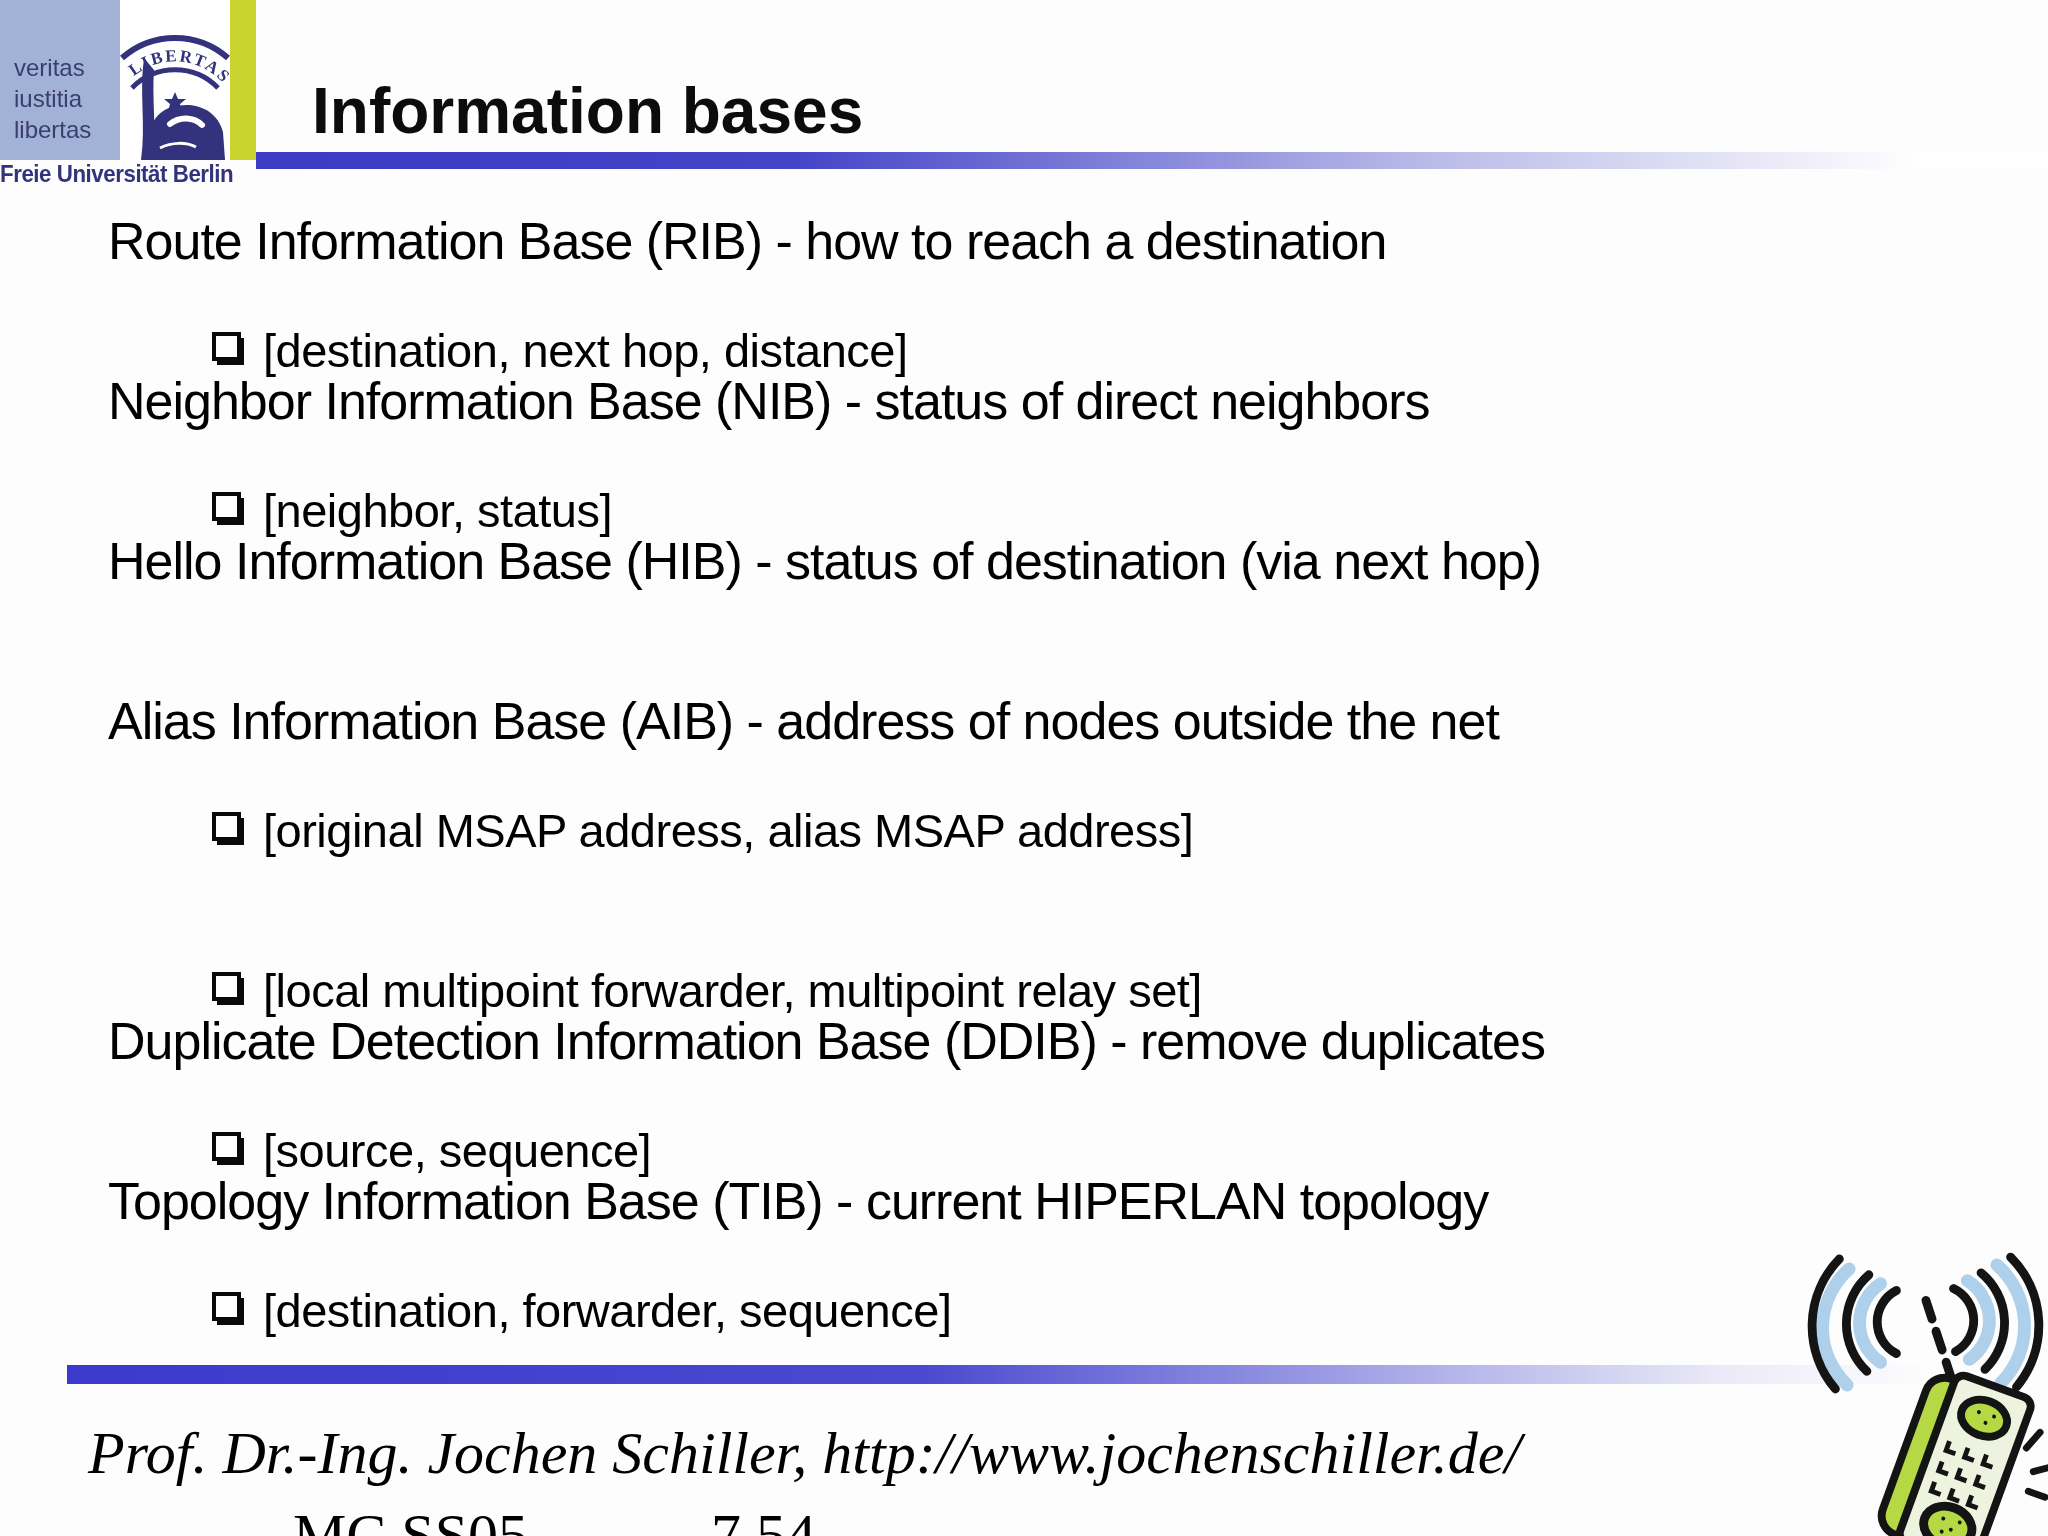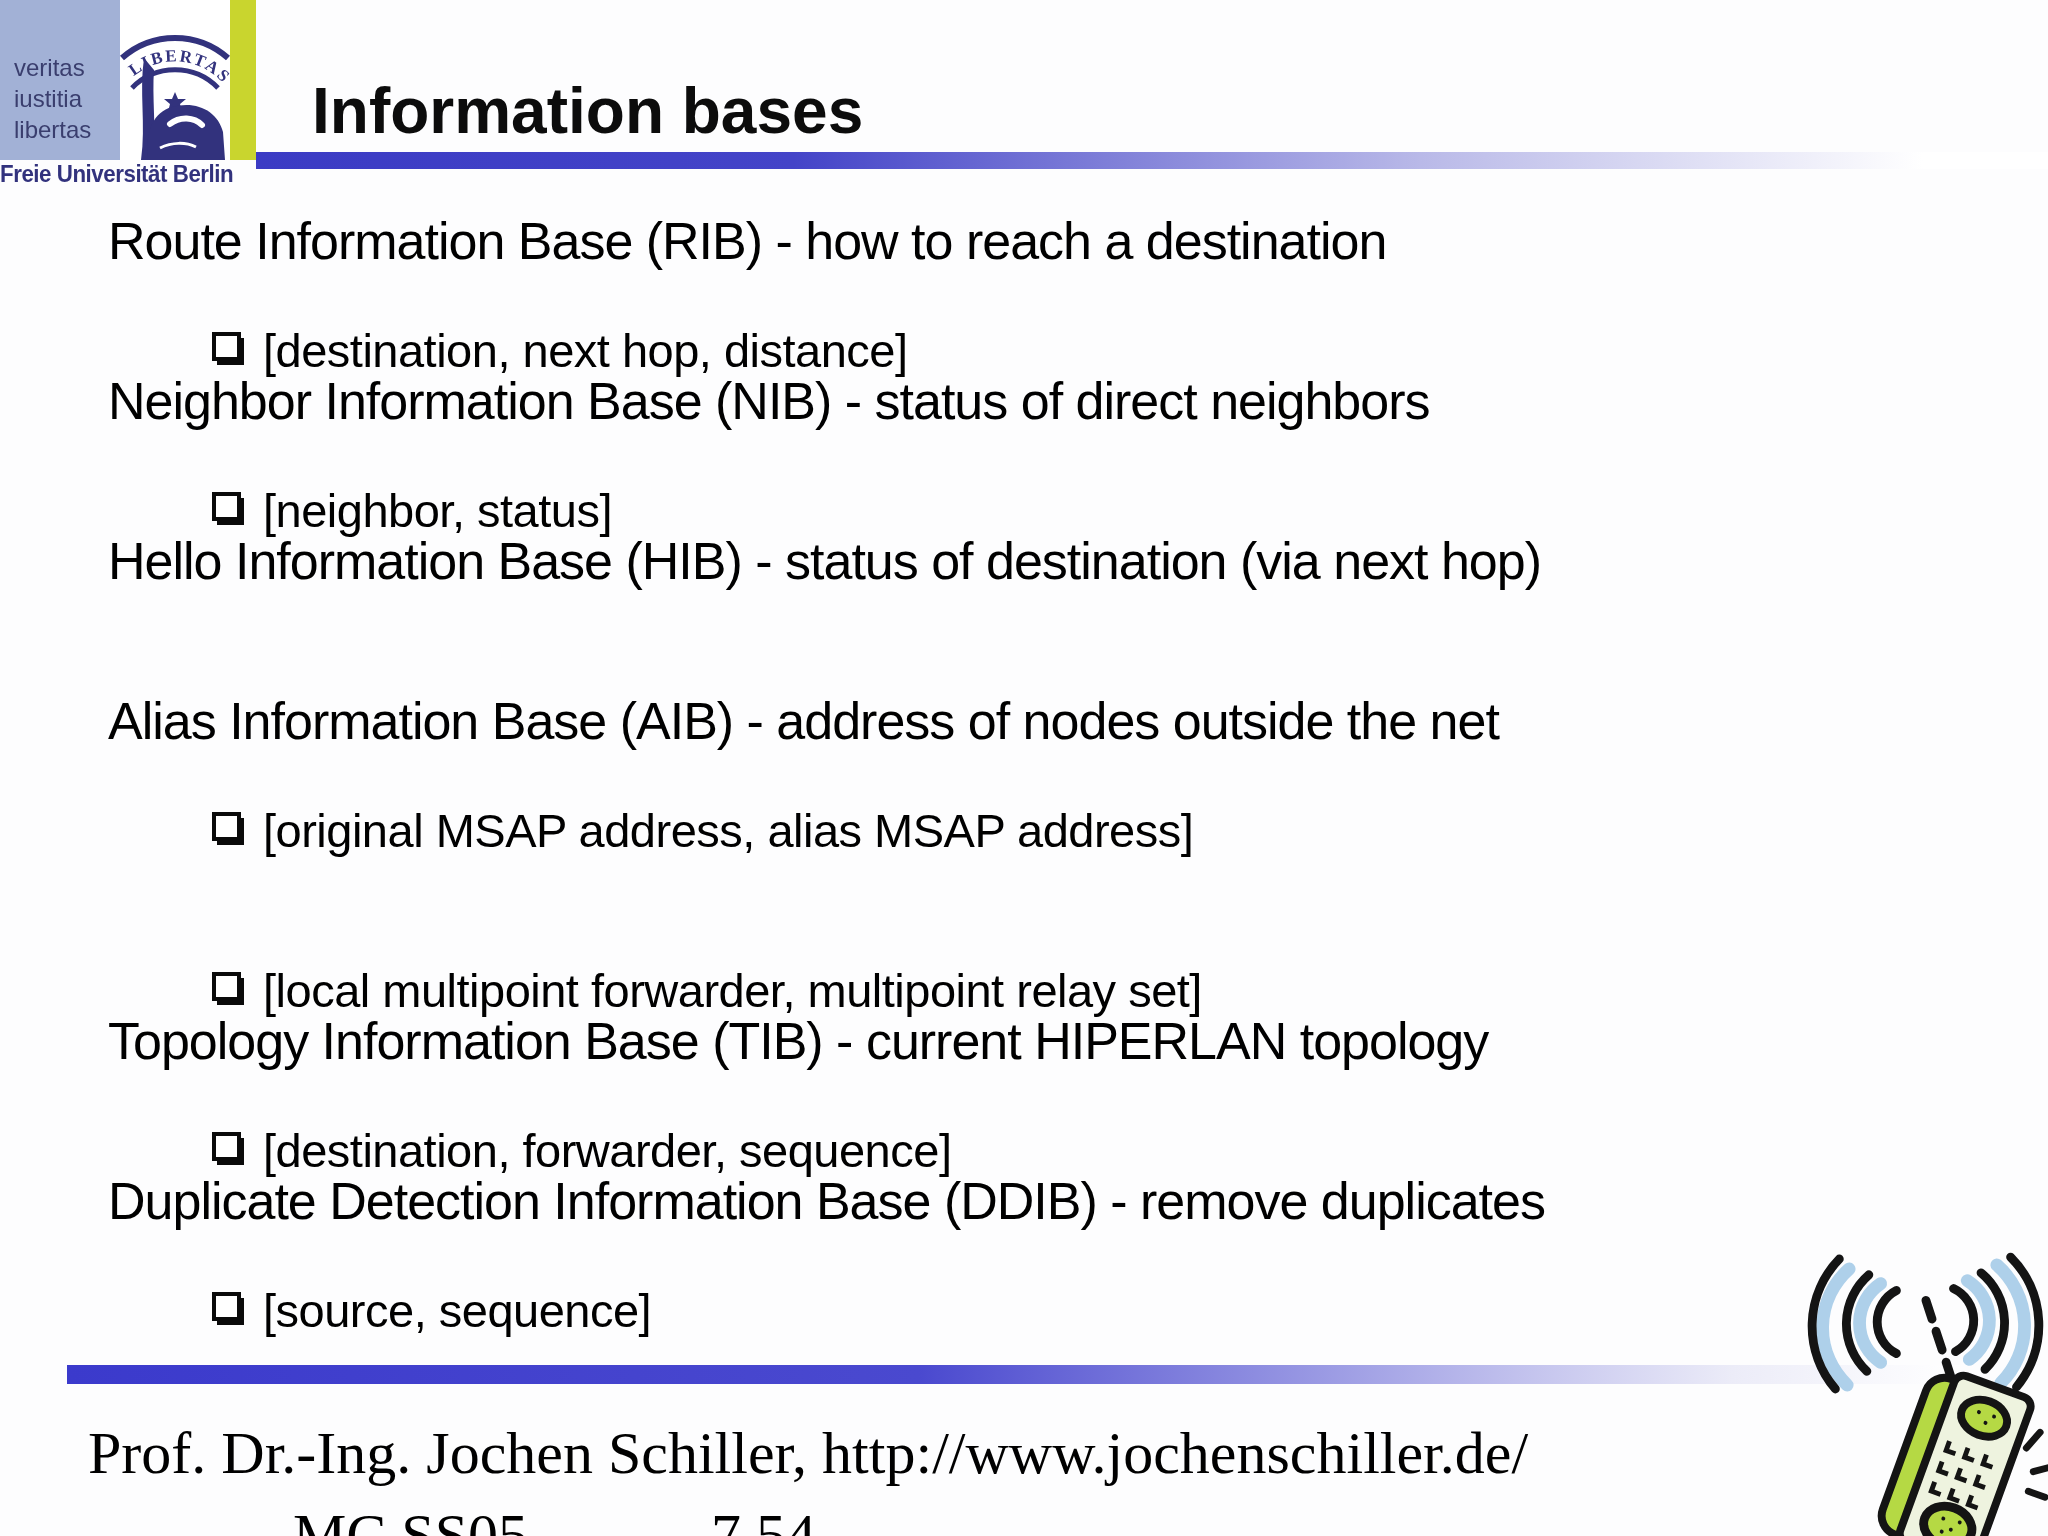--- a/index.html
+++ b/index.html
@@ -39,21 +39,21 @@
     margin-right:22px;vertical-align:6px;
   }
   .g-sub-text{font-size:47px;line-height:52px;letter-spacing:-0.5px;color:#000;}
   
   .footer-bar{
     left:67px;top:1365px;width:1893px;height:19px;
     background:linear-gradient(to right,#3b3acc 0%,#4a49cf 45%,#ececf8 88%,#ffffff 100%);
   }
   .author-line{
     left:88px;top:1420px;font-family:"Liberation Serif",serif;font-size:60px;
-    line-height:66px;white-space:nowrap;color:#000;
+    line-height:66px;white-space:nowrap;color:#000;font-style:italic;
   }
   .course-label{
     left:293px;top:1502px;font-family:"Liberation Serif",serif;font-size:60px;
     line-height:66px;color:#000;
   }
   .slide-number{
     left:711px;top:1502px;font-family:"Liberation Serif",serif;font-size:60px;
     line-height:66px;color:#000;
   }
   .phone-art{left:1733px;top:1238px;width:315px;height:298px;}
@@ -124,30 +124,30 @@
     </div>
   </div>
 
   <div class="group">
     <div class="g-sub">
       <span class="sq"></span><span class="g-sub-text">[local multipoint forwarder, multipoint relay set]</span>
     </div>
   </div>
 
   <div class="group">
+    <div class="g-heading">Duplicate Detection Information Base (DDIB) - remove duplicates</div>
+    <div class="g-sub">
+      <span class="sq"></span><span class="g-sub-text">[source, sequence]</span>
+    </div>
+  </div>
+
+  <div class="group">
     <div class="g-heading">Topology Information Base (TIB) - current HIPERLAN topology</div>
     <div class="g-sub">
       <span class="sq"></span><span class="g-sub-text">[destination, forwarder, sequence]</span>
-    </div>
-  </div>
-
-  <div class="group">
-    <div class="g-heading">Duplicate Detection Information Base (DDIB) - remove duplicates</div>
-    <div class="g-sub">
-      <span class="sq"></span><span class="g-sub-text">[source, sequence]</span>
     </div>
   </div>
 
 </div>
 
 <div class="abs footer-bar"></div>
 
 <div class="abs author-line">Prof. Dr.-Ing. Jochen Schiller, http://www.jochenschiller.de/</div>
 
 <div class="abs course-label">MC SS05</div>

